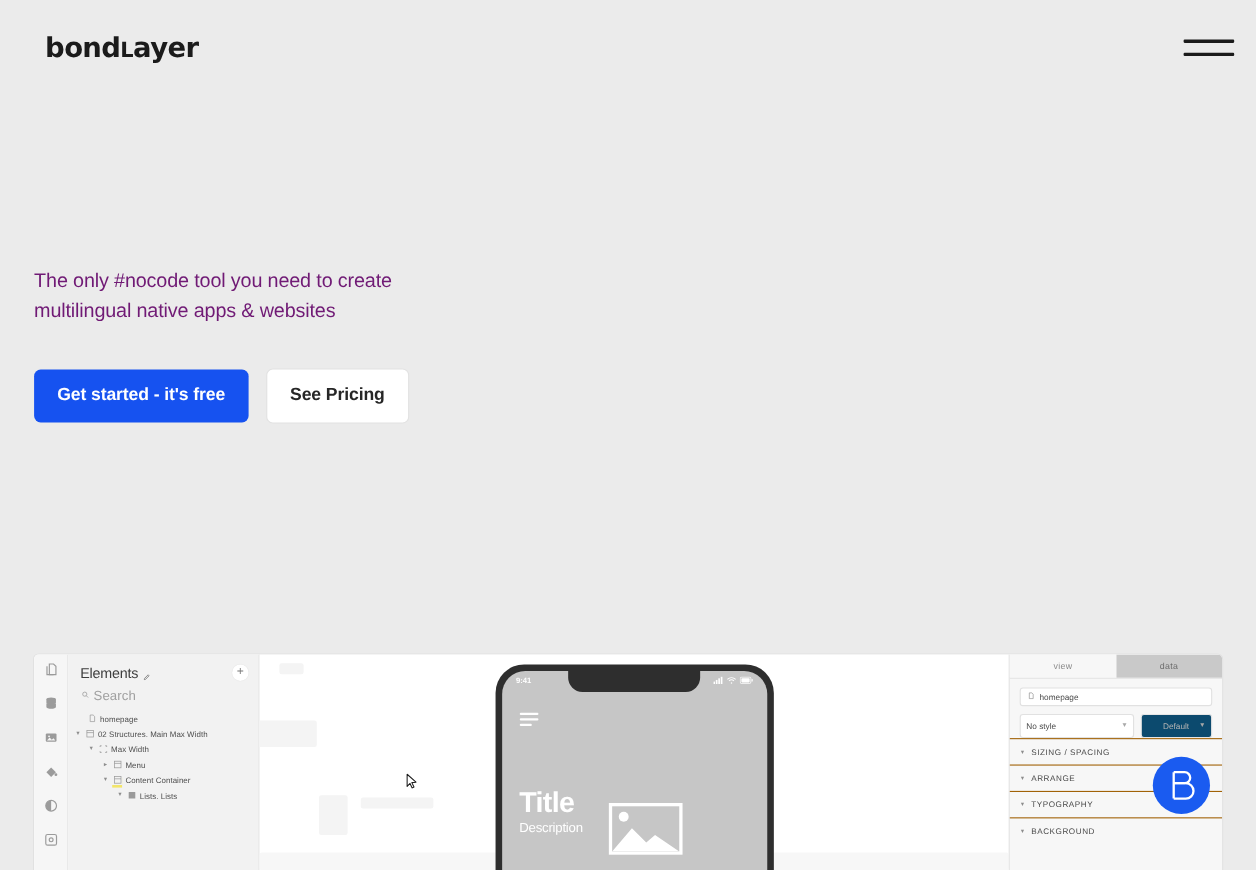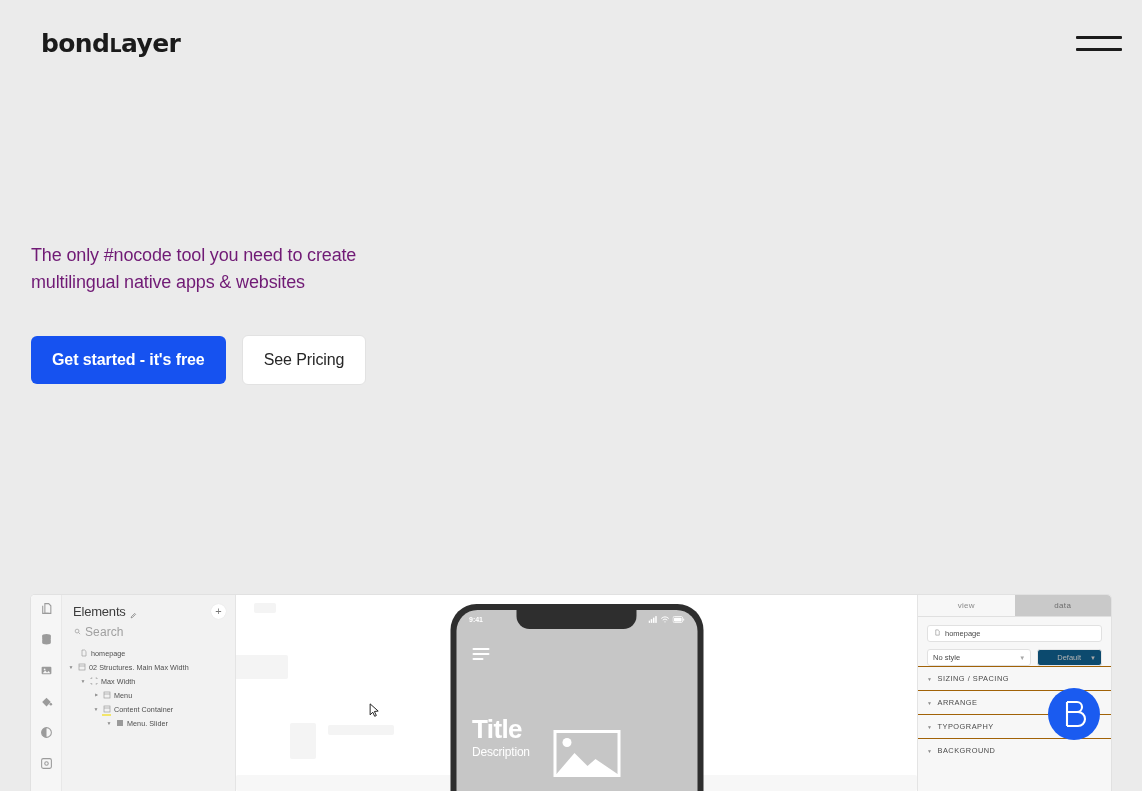--- a/index.html
+++ b/index.html
@@ -114,21 +114,21 @@
     font-size: 16px;
     font-weight: 700;
     padding: 15px 21px;
     border-radius: 6px;
     letter-spacing: -0.1px;
   }
   .btn-secondary {
     background: #ffffff;
     color: #262626;
     font-size: 16px;
-    font-weight: 400;
+    font-weight: 700;
     padding: 15px 21px;
     border-radius: 6px;
     letter-spacing: -0.1px;
     border: 1px solid #e2e2e2;
   }
 
   
   .app-shot {
     position: absolute;
     left: 31px;
@@ -375,21 +375,21 @@
     font-size: 7.5px;
     color: #4a4a4a;
     cursor: pointer;
   }
   .select-row {
     display: flex;
     gap: 6px;
     margin: 7px 9px 0 9px;
   }
   .select-box {
-    height: 17px;
+    height: 22px;
     background: #ffffff;
     border: 1px solid #e1e1e1;
     border-radius: 3px;
     display: flex;
     align-items: center;
     justify-content: space-between;
     padding: 0 5px;
     font-size: 7.5px;
     color: #4a4a4a;
     cursor: pointer;
@@ -572,21 +572,21 @@
           <span>Content Container</span>
         </div>
 
         <div class="tree-row" style="padding-left:44px">
           <span class="caret">▼</span>
           <span class="node-ic">
             <svg width="8" height="8" viewBox="0 0 24 24" fill="currentColor">
                 <rect x="3" y="3" width="18" height="18" rx="1"></rect>
               </svg>
           </span>
-          <span>Menu. Slider</span>
+          <span>Lists. Lists</span>
         </div>
       </div>
     </div>
 
     <div class="canvas-area">
       <div class="ghost" style="left:18px;top:8px;width:22px;height:10px"></div>
       <div class="ghost" style="left:-6px;top:60px;width:58px;height:24px"></div>
       <div class="ghost" style="left:54px;top:128px;width:26px;height:36px"></div>
       <div class="ghost" style="left:92px;top:130px;width:66px;height:10px"></div>
       <div class="ghost" style="left:0;top:180px;width:100%;height:16px;background:#f7f7f7"></div>

